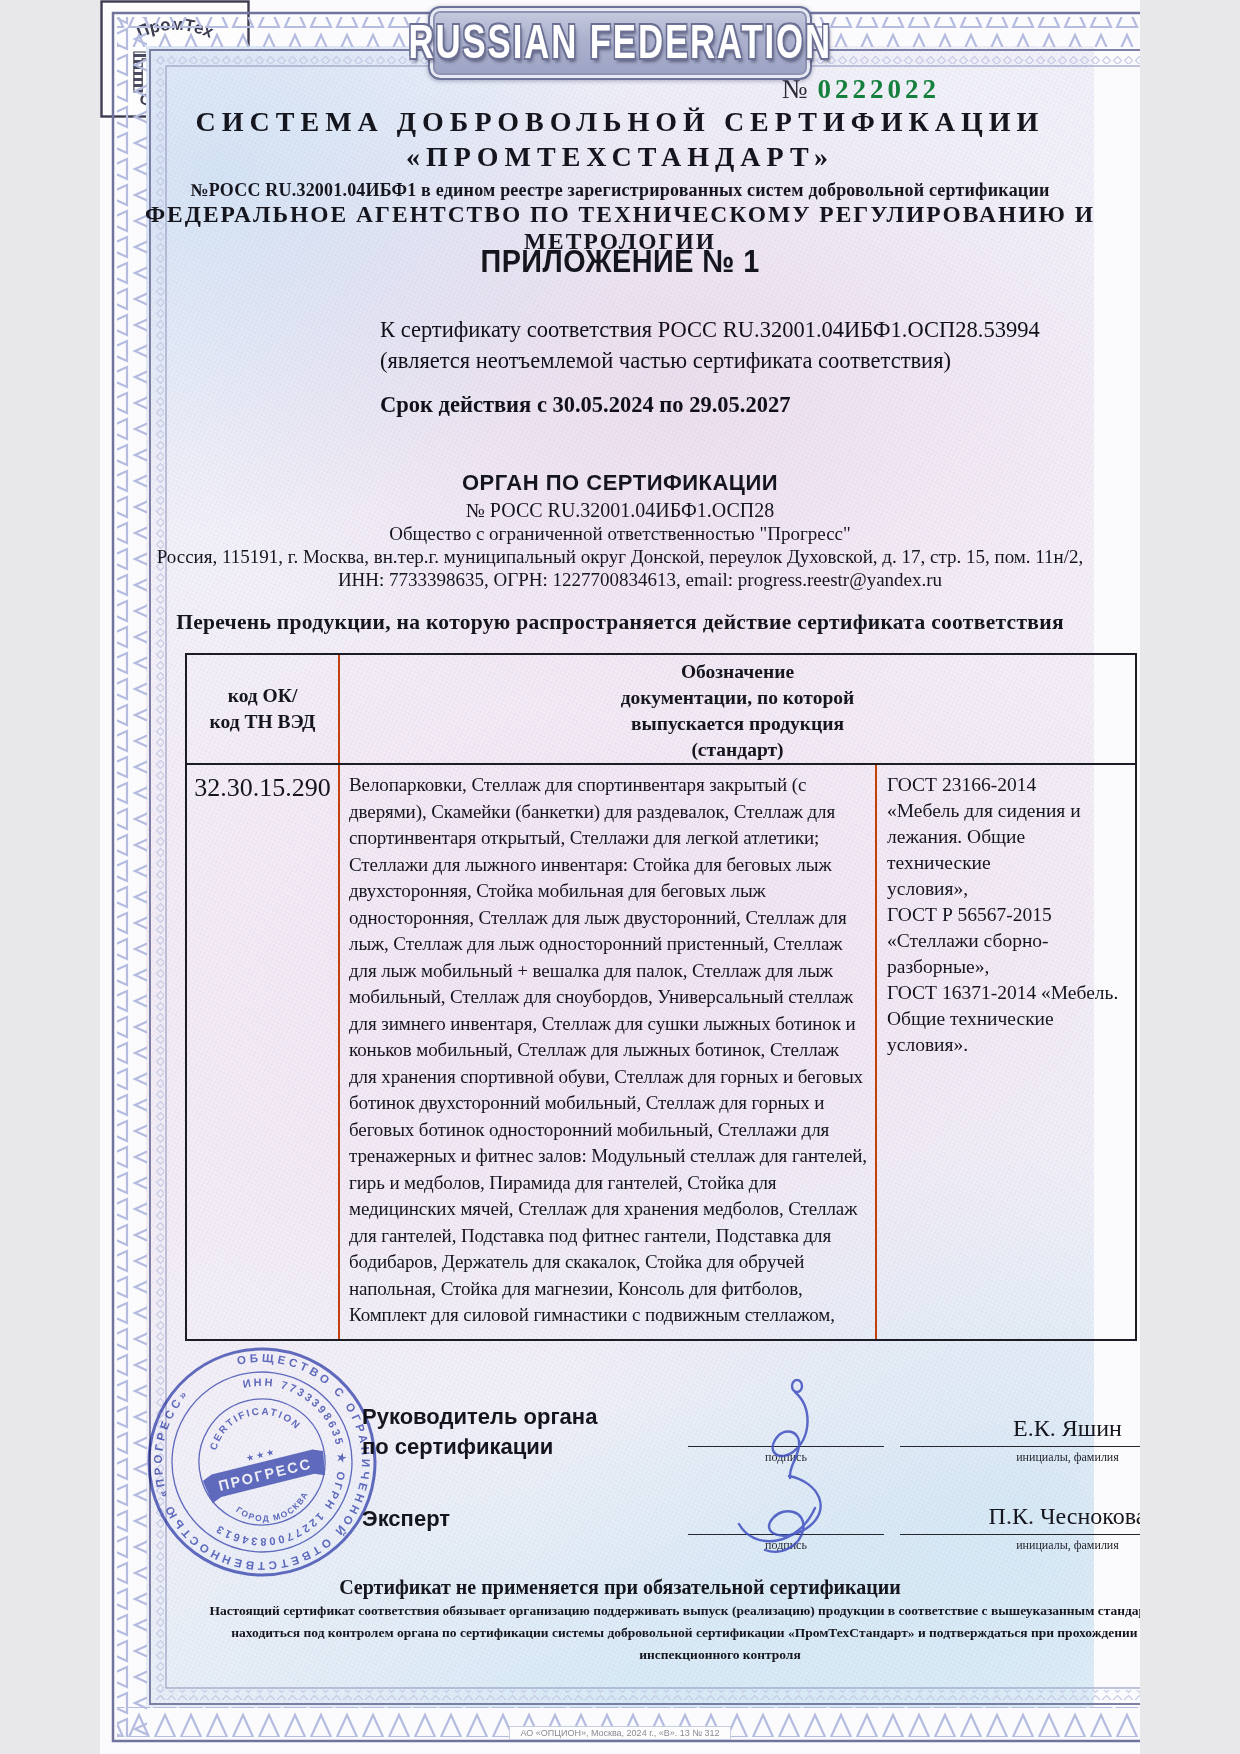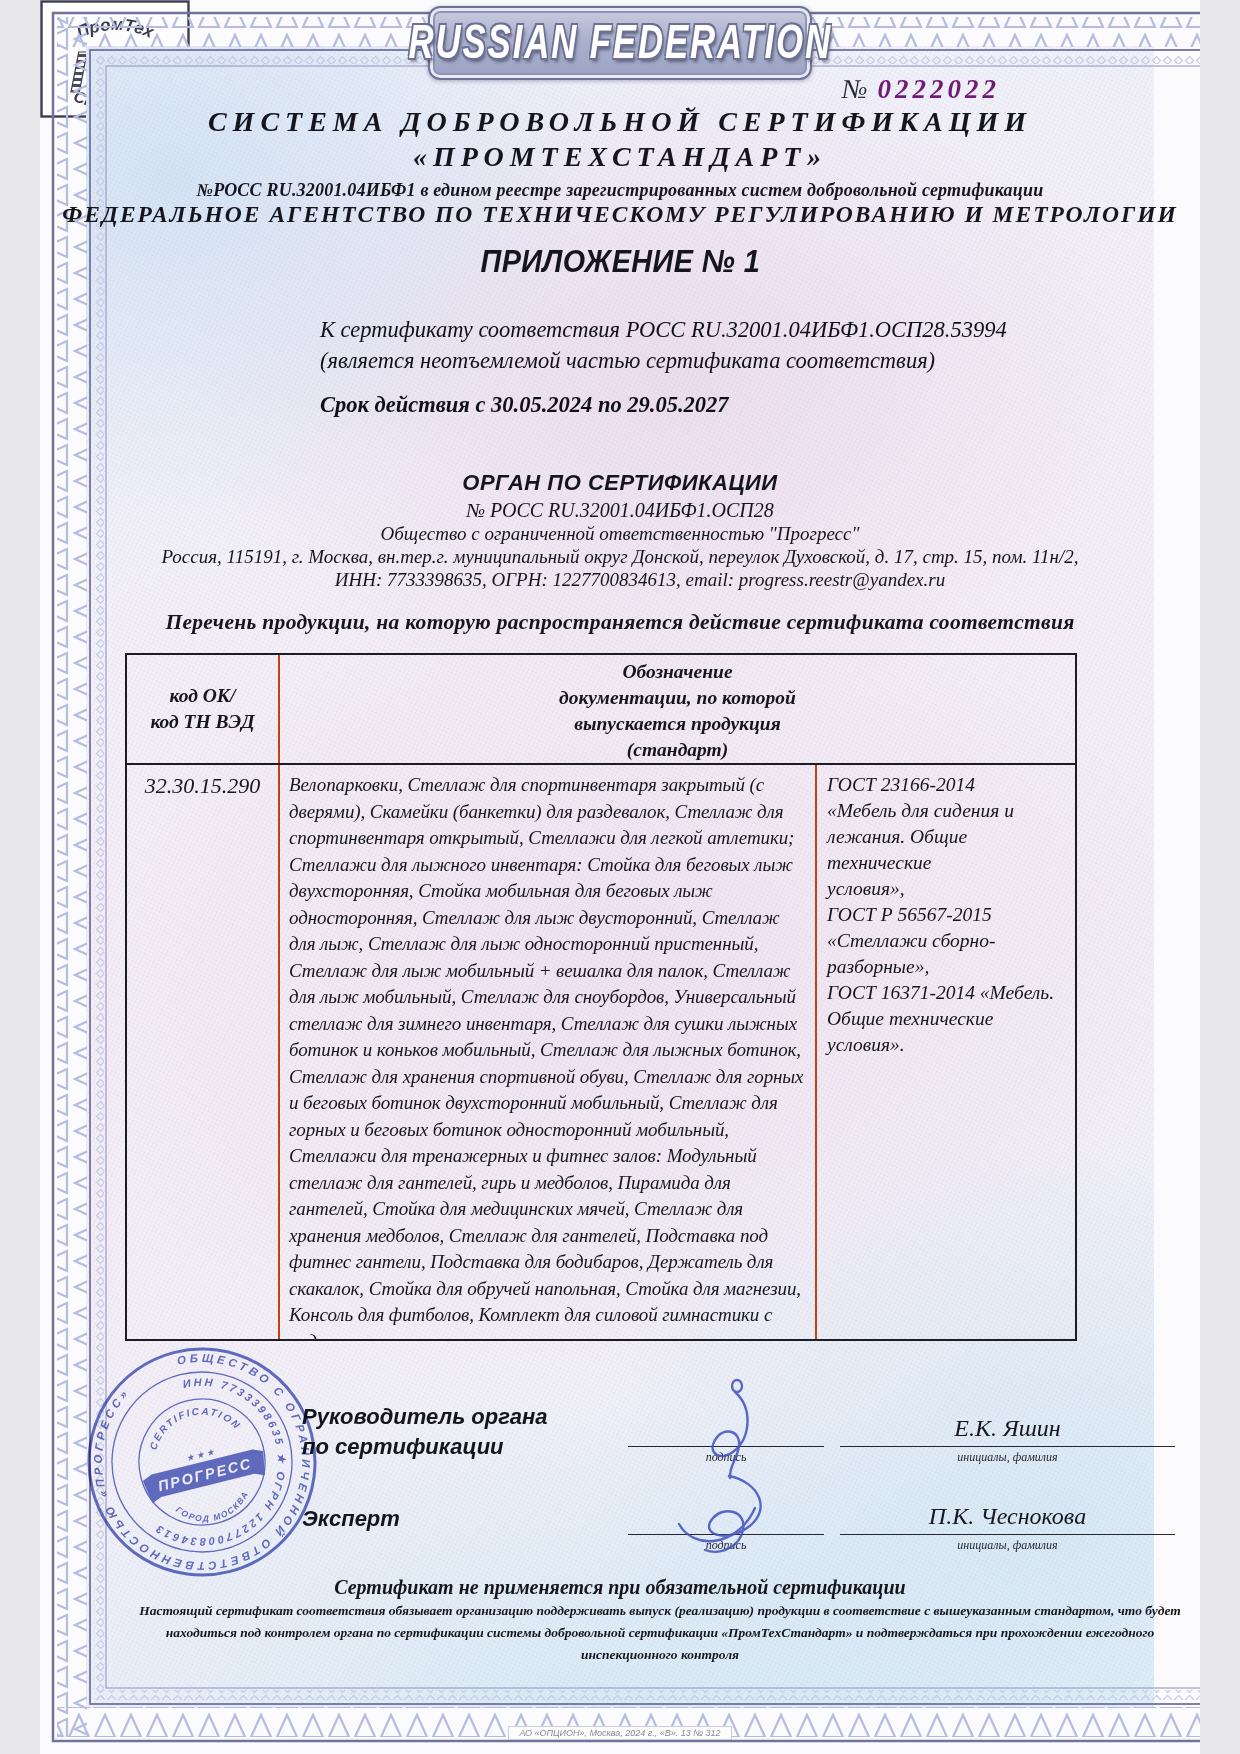--- a/index.html
+++ b/index.html
@@ -1,17 +1,17 @@
 <!DOCTYPE html>
 <html><head>
 <meta charset="utf-8">
 <style>
   html,body{margin:0;padding:0;background:#e8e8ea;}
-  .page{position:relative;width:1160px;height:1754px;margin:0 auto;background:#fbfbfd;
-        overflow:hidden;color:#15151e;font-family:"Liberation Serif",serif;font-style:italic;}
+  .page{position:relative;width:1040px;height:1754px;margin:0 auto;background:#fbfbfd;
+        overflow:hidden;color:#15151e;font-family:"Liberation Serif",serif;}
   .abs{position:absolute;}
   .center{left:0;right:0;text-align:center;}
 
   
   .bg{position:absolute;inset:46px;z-index:0;
     background:
       radial-gradient(ellipse 700px 480px at 55% 20%, rgba(216,170,205,0.26), transparent 70%),
       radial-gradient(ellipse 820px 620px at 50% 55%, rgba(224,188,220,0.22), transparent 72%),
       radial-gradient(ellipse 620px 500px at 8% 8%, rgba(168,205,236,0.38), transparent 70%),
       radial-gradient(ellipse 700px 520px at 92% 88%, rgba(168,214,236,0.32), transparent 70%),
@@ -32,21 +32,21 @@
     border:2px solid #6d7298;border-radius:12px;
     box-shadow:inset 0 0 0 3px #e7e9f3, inset 0 0 0 5px #8f94b5, 0 1px 4px rgba(40,40,80,.35);
     display:flex;align-items:center;justify-content:center;}
   .plaque span{font-family:"Liberation Sans",sans-serif;font-weight:bold;font-size:37px;
     letter-spacing:2px;color:#ffffff;transform:scale(0.94,1.28);white-space:nowrap;
     text-shadow:-1.5px -1.5px 0 #6b7094,1.5px -1.5px 0 #6b7094,-1.5px 1.5px 0 #6b7094,
                 1.5px 1.5px 0 #6b7094,2px 3px 3px rgba(30,30,60,.5);}
 
   .docnum{top:74px;right:200px;font-size:27px;z-index:2;}
   .docnum .no{color:#2b2b38;margin-right:10px;}
-  .docnum .val{color:#701a75;letter-spacing:4px;font-weight:600;}
+  .docnum .val{color:#15803d;letter-spacing:4px;font-weight:600;}
 
   .title1{top:106px;font-size:28px;font-weight:600;letter-spacing:6px;z-index:2;}
   .title2{top:141px;font-size:28px;font-weight:600;letter-spacing:6px;z-index:2;}
   .registry{top:180px;font-size:18px;font-weight:bold;letter-spacing:.2px;z-index:2;}
   .agency{top:201px;font-size:23.5px;font-weight:bold;letter-spacing:2px;z-index:2;}
   .appendix{top:243px;font-family:"Liberation Sans",sans-serif;font-weight:bold;
             font-size:32px;z-index:2;}
   .appendix span{display:inline-block;transform:scaleX(0.9);letter-spacing:.5px;}
 
   .logo{left:106px;top:266px;z-index:2;}
@@ -70,21 +70,21 @@
   .cell{border-right:2px solid #c2410c;box-sizing:border-box;}
   .cell:last-child{border-right:none;}
   .c1{width:153px;}
   .c2{width:537px;}
   .c3{flex:1;}
   .thead{height:108px;border-bottom:2px solid #1c1c24;}
   .thead .cell{display:flex;flex-direction:column;justify-content:center;
     font-weight:bold;font-size:19.5px;text-align:center;line-height:26px;white-space:pre-line;}
   .thead .c3{justify-content:flex-start;padding-top:4px;}
   .tbody{height:574px;}
-  .tbody .c1{text-align:center;padding-top:8px;font-size:22px;}
+  .tbody .c1{text-align:center;padding-top:8px;font-size:26px;}
   .tbody .c2{padding:7px 8px 0 9px;font-size:19px;line-height:26.5px;letter-spacing:-.1px;
              overflow:hidden;}
   .tbody .c3{padding:7px 6px 0 10px;font-size:19.5px;line-height:26px;white-space:pre-line;
              overflow:hidden;}
 
   .role1{left:262px;top:1402px;font-family:"Liberation Sans",sans-serif;font-weight:bold;
          font-size:22px;line-height:30px;white-space:pre-line;z-index:2;}
   .role2{left:262px;top:1506px;font-family:"Liberation Sans",sans-serif;font-weight:bold;
          font-size:22px;z-index:2;}
 

